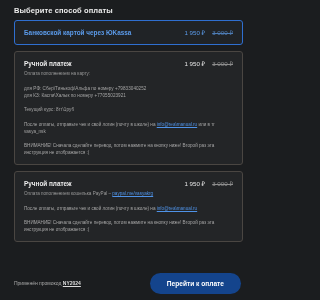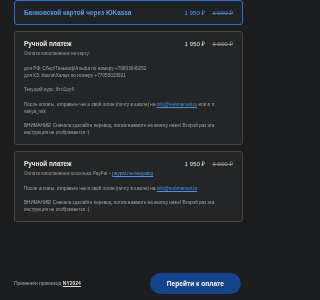--- a/index.html
+++ b/index.html
@@ -140,20 +140,21 @@
     cursor: pointer;
     font-family: "Liberation Sans", sans-serif;
     white-space: nowrap;
   }
 </style>
 </head>
 <body>
 
 <div class="dialog">
 
+  <div class="dialog-title">Выберите способ оплаты</div>
 
   <div class="methods">
 
     <div class="method-card selected">
       <div class="method-head">
         <span class="method-name">Банковской картой через ЮKassa</span>
         <span class="price-wrap">
           <span class="price-new">1 950 ₽</span>
           <span class="price-old">3 000 ₽</span>
         </span>

